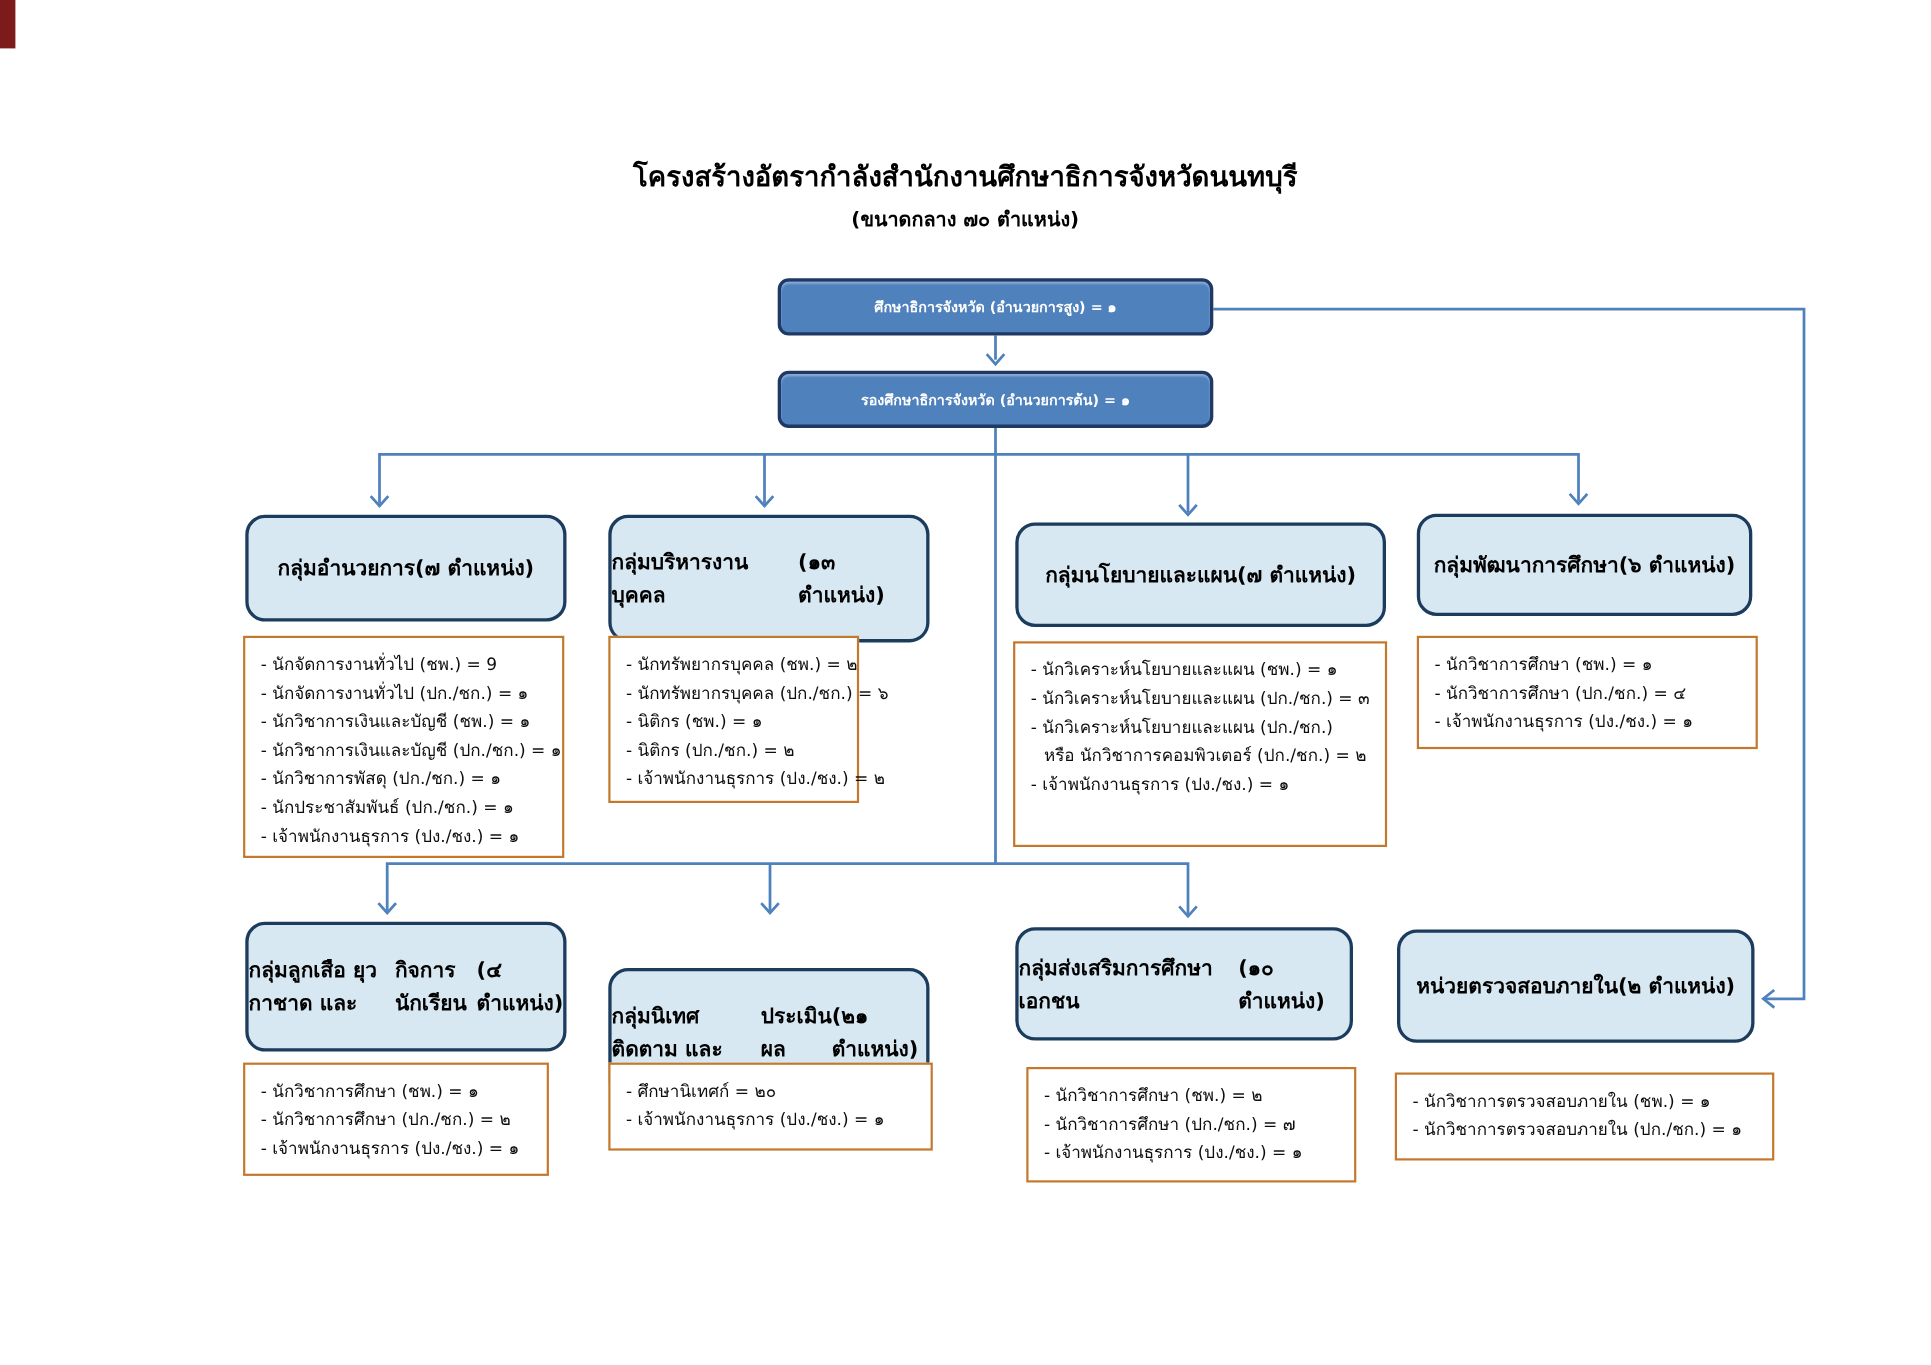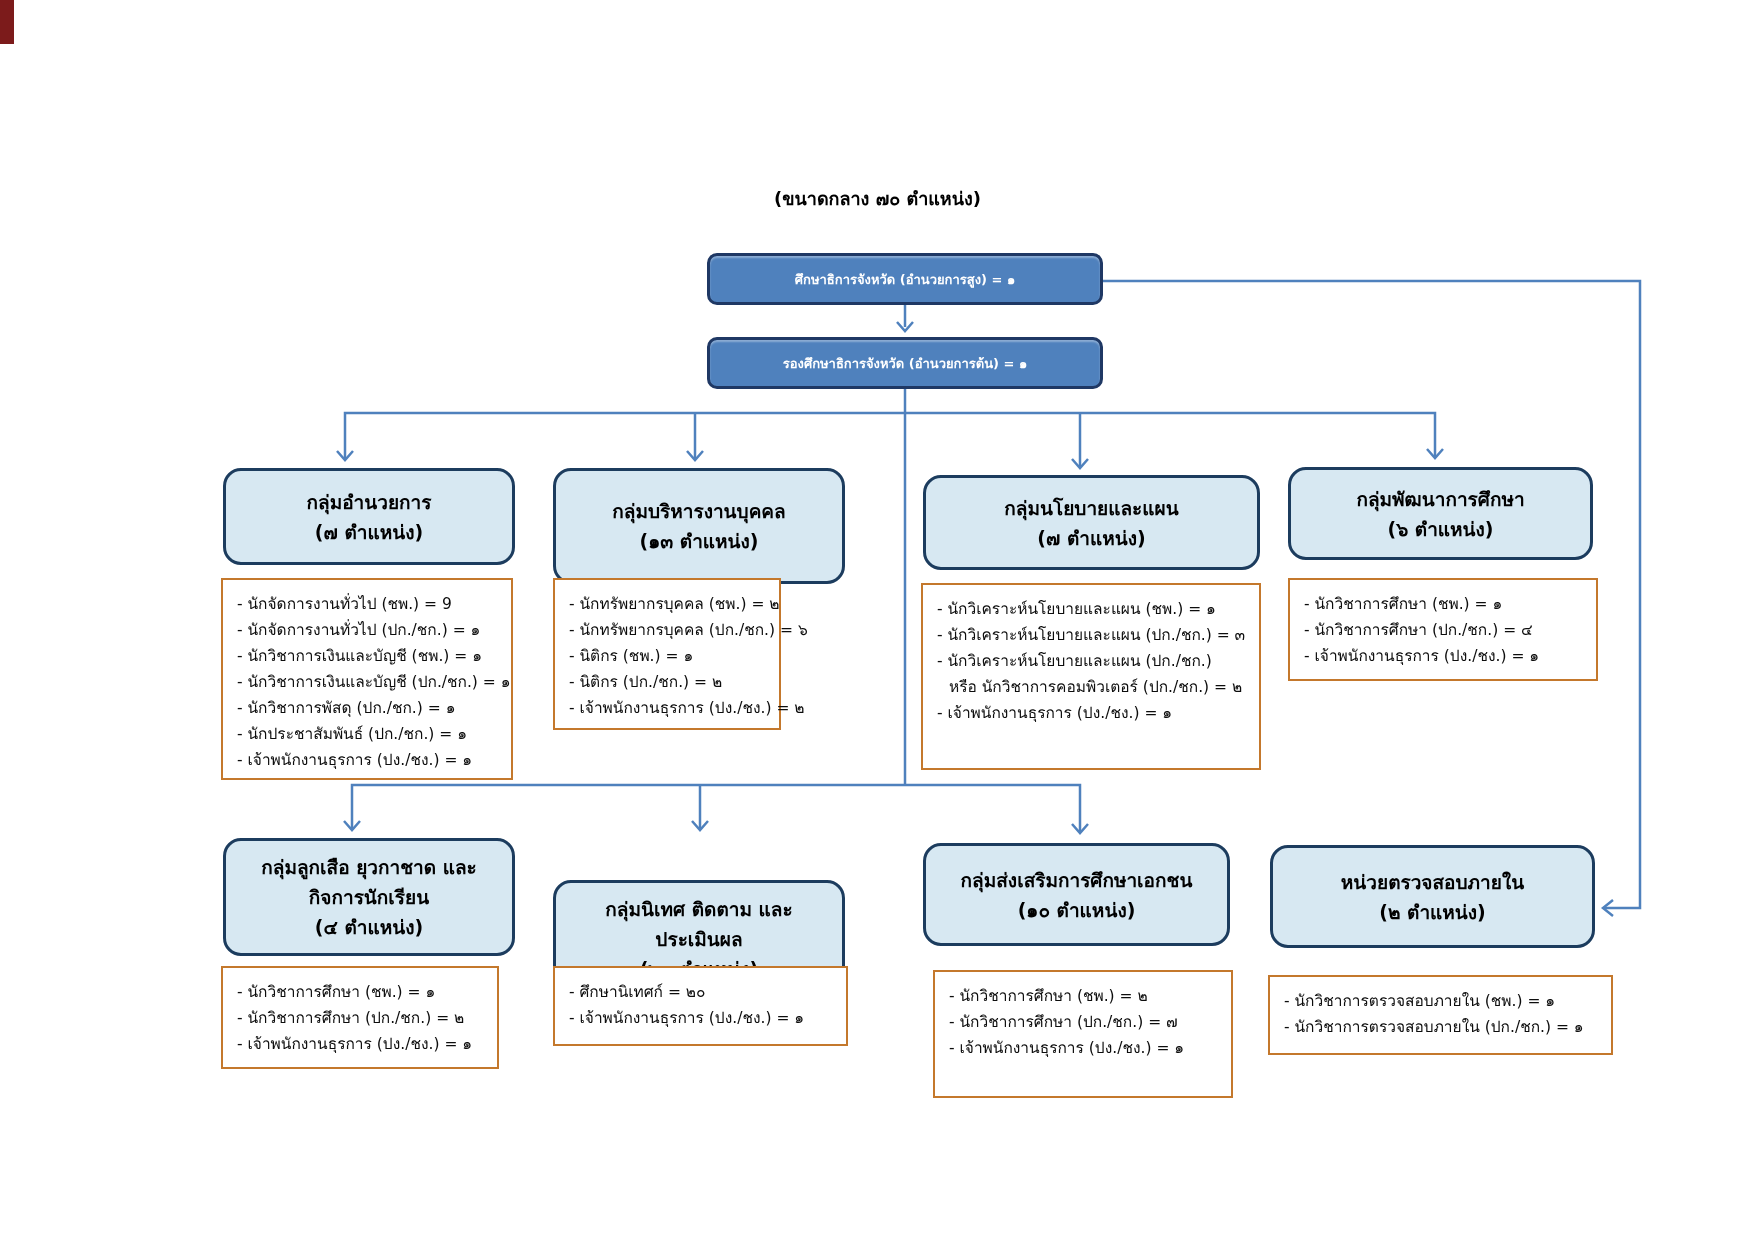--- a/index.html
+++ b/index.html
@@ -4,35 +4,36 @@
 <style>
   html,body{margin:0;padding:0;background:#fff;}
   body{font-family:"DejaVu Sans","Liberation Sans",sans-serif;color:#111;}
   #canvas{position:relative;width:1755px;height:1241px;background:#ffffff;overflow:hidden;}
   .title{position:absolute;left:0;right:0;top:140px;text-align:center;font-size:25px;font-weight:bold;color:#000;}
   .subtitle{position:absolute;left:0;right:0;top:184px;text-align:center;font-size:18px;font-weight:bold;color:#000;}
   .topnode{position:absolute;box-sizing:border-box;background:#4f81bd;border:3px solid #1f3864;border-radius:10px;
            color:#ffffff;font-weight:bold;font-size:13px;text-align:center;display:flex;align-items:center;justify-content:center;
            box-shadow:inset 0 2px 2px rgba(255,255,255,.35);}
   .gbox{position:absolute;box-sizing:border-box;background:#d7e8f2;border:3px solid #1c3c5e;border-radius:18px;
-        color:#000;font-weight:bold;font-size:19px;text-align:left;display:flex;flex-direction:column;
+        color:#000;font-weight:bold;font-size:19px;text-align:left;display:flex;
         align-items:center;justify-content:center;line-height:30px;}
   .lbox{position:absolute;box-sizing:border-box;background:#ffffff;border:2px solid #c4782c;padding:11px 10px 8px 14px;}
   .li{font-size:15.5px;line-height:26px;white-space:nowrap;color:#0d0d0d;}
   .li.indent{padding-left:12px;}
   svg.wires{position:absolute;left:0;top:0;pointer-events:none;}
   .corner-artifact{position:absolute;left:0;top:0;width:14px;height:44px;background:#7c1b1b;}
 </style>
 </head>
 <body>
 
 <div id="canvas">
 
   <div class="corner-artifact"></div>
 
+  <div class="title">โครงสร้างอัตรากำลังสำนักงานศึกษาธิการจังหวัดนนทบุรี</div>
   <div class="subtitle">(ขนาดกลาง ๗๐ ตำแหน่ง)</div>
 
   <svg class="wires" width="1755" height="1241" viewBox="0 0 1755 1241">
     <g stroke="#4f81bd" stroke-width="2.5" fill="none">
 
       <path d="M905 305 L905 327"></path>
       <polyline points="897,322 905,331 913,322"></polyline>
 
       <path d="M1103 281 L1640 281 L1640 908 L1604 908"></path>
       <polyline points="1613,900 1603,908 1613,916"></polyline>
@@ -131,21 +132,21 @@
 
   <div class="lbox" style="left:221px;top:966px;width:278px;height:103px;">
     <div class="li">- นักวิชาการศึกษา (ชพ.) = ๑</div>
     <div class="li">- นักวิชาการศึกษา (ปก./ชก.) = ๒</div>
     <div class="li">- เจ้าพนักงานธุรการ (ปง./ชง.) = ๑</div>
   </div>
   <div class="lbox" style="left:553px;top:966px;width:295px;height:80px;">
     <div class="li">- ศึกษานิเทศก์ = ๒๐</div>
     <div class="li">- เจ้าพนักงานธุรการ (ปง./ชง.) = ๑</div>
   </div>
-  <div class="lbox" style="left:933px;top:970px;width:300px;height:128px;">
+  <div class="lbox" style="left:933px;top:970px;width:300px;height:105px;">
     <div class="li">- นักวิชาการศึกษา (ชพ.) = ๒</div>
     <div class="li">- นักวิชาการศึกษา (ปก./ชก.) = ๗</div>
     <div class="li">- เจ้าพนักงานธุรการ (ปง./ชง.) = ๑</div>
   </div>
   <div class="lbox" style="left:1268px;top:975px;width:345px;height:80px;">
     <div class="li">- นักวิชาการตรวจสอบภายใน (ชพ.) = ๑</div>
     <div class="li">- นักวิชาการตรวจสอบภายใน (ปก./ชก.) = ๑</div>
   </div>
 
 </div>

